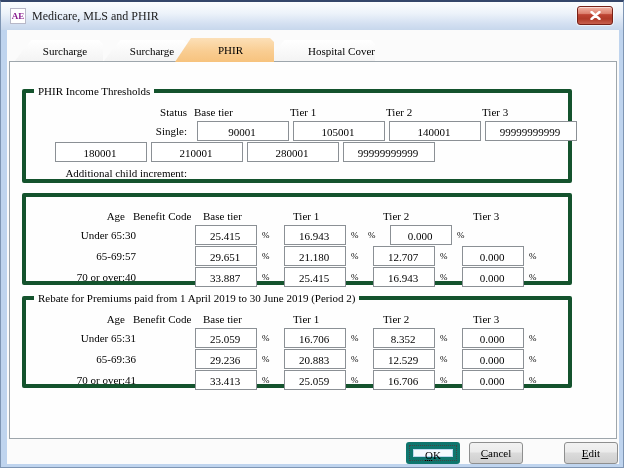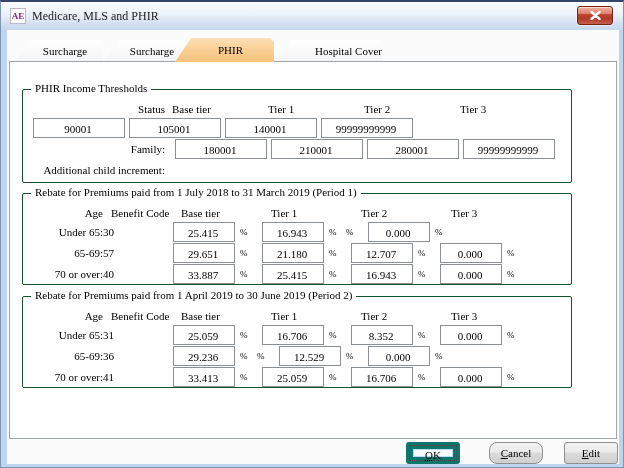--- a/index.html
+++ b/index.html
@@ -31,22 +31,22 @@
     clip-path:polygon(16px 0%,calc(100% - 4px) 0%,100% 4px,100% 100%,0% 100%);
     filter:drop-shadow(1px 0 0 #9A9A9A) drop-shadow(-1px 0 0 #9A9A9A) drop-shadow(0 -1px 0 #9A9A9A);
     display:flex;align-items:center;justify-content:center;padding-left:12px;cursor:pointer;}
   .tab.active{top:8px;height:24px;z-index:4;
     background:linear-gradient(180deg,#FCE0B8 0%,#F9CD92 55%,#F7C37E 100%);}
   .tab span{white-space:nowrap;}
   
   .tab-page{position:absolute;left:2px;top:31px;width:608px;height:378px;
     background:#FEFEFE;border:1px solid #9EA6AC;z-index:1;}
   
-  .gb{position:absolute;left:12px;width:550px;border:1px solid #14532d;border-radius:2px;
-    padding-top:12px;}
+  .gb{position:absolute;left:12px;width:550px;border:4px solid #14532d;border-radius:2px;
+    padding-top:12px;padding-left:19px;}
   .gb-title{position:absolute;left:8px;top:-8px;background:#FEFEFE;padding:0 4px;white-space:nowrap;}
   .gb1{top:27px;height:94px;}
   .gb2{top:131px;height:92px;}
   .gb3{top:234px;height:92px;}
   
   .row{display:flex;align-items:center;margin-bottom:1px;height:20px;}
   .hrow{height:14px;margin-bottom:2px;}
   .lblR{text-align:right;white-space:nowrap;flex-shrink:0;}
   
   .t-lbl{width:142px;}
@@ -66,21 +66,21 @@
   
   .field{height:20px;border:1px solid #8B9095;background:#fff;
     text-align:center;padding:2px 4px 0 2px;line-height:16px;flex-shrink:0;overflow:hidden;white-space:nowrap;}
   
   .btn{position:absolute;top:412px;width:54px;height:22px;border-radius:3px;
     border:1px solid #8E8F8F;font-family:inherit;font-size:11px;color:#000;
     background:linear-gradient(180deg,#F2F2F2 0%,#EBEBEB 45%,#DBDBDB 50%,#CFCFCF 100%);
     cursor:pointer;padding:0;}
   .btn.ok{left:399px;border:7px solid #0f766e;background:#F4FAFE;
     box-shadow:0 0 0 1px #BBD9F0 inset;outline:1px dotted #444;outline-offset:-4px;}
-  .btn.cancel{left:482px;border-radius:8px;}
+  .btn.cancel{left:462px;}
   .btn.edit{left:557px;}
   .mn{text-decoration:underline;}
 </style>
 </head>
 <body>
 
 <div class="window">
   <div class="titlebar">
     <div class="app-icon">AE</div>
     <div class="title">Medicare, MLS and PHIR</div>
@@ -91,58 +91,57 @@
     </div>
   </div>
 
   <div class="body">
     <div class="tab" style="left:8px;width:88px;">
         <span>Surcharge</span>
       </div>
     <div class="tab" style="left:97px;width:84px;">
         <span>Surcharge</span>
       </div>
-    <div class="tab" style="left:268px;width:107px;padding-left:40px;">
+    <div class="tab" style="left:261px;width:107px;padding-left:40px;">
         <span>Hospital Cover</span>
       </div>
     <div class="tab active" style="left:168px;width:99px;">
         <span>PHIR</span>
       </div>
 
     <div class="tab-page">
 
       <div class="gb gb1">
         <span class="gb-title">PHIR Income Thresholds</span>
         <div class="row hrow">
           <span class="lblR t-lbl">Status</span>
           <span class="t-col">Base tier</span>
           <span class="t-col">Tier 1</span>
           <span class="t-col">Tier 2</span>
           <span class="t-col">Tier 3</span>
         </div>
         <div class="row">
+          <span class="lblR t-lbl">Single:</span>
           <div class="field tbox">90001</div>
           <div class="field tbox">105001</div>
           <div class="field tbox">140001</div>
           <div class="field tbox">99999999999</div>
         </div>
         <div class="row">
-          <span class="lblR t-lbl">Family:</span>
           <div class="field tbox">180001</div>
           <div class="field tbox">210001</div>
           <div class="field tbox">280001</div>
           <div class="field tbox">99999999999</div>
         </div>
         <div class="row">
           <span class="lblR t-lbl">Additional child increment:</span>
         </div>
       </div>
 
       <div class="gb gb2">
-        <span class="gb-title">Rebate for Premiums paid from 1 July 2018 to 31 March 2019 (Period 1)</span>
         <div class="row hrow">
           <span class="lblR r-age">Age</span>
           <span class="r-hcode">Benefit Code</span>
           <span class="r-hcol">Base tier</span>
           <span class="r-hcol">Tier 1</span>
           <span class="r-hcol">Tier 2</span>
           <span class="r-hcol">Tier 3</span>
         </div>
         <div class="row">
           <span class="lblR r-age">Under 65:</span>
@@ -201,20 +200,21 @@
           <div class="field rbox">8.352</div>
             <span class="pct">%</span>
           <div class="field rbox">0.000</div>
             <span class="pct">%</span>
         </div>
         <div class="row">
           <span class="lblR r-age">65-69:</span>
           <span class="r-code">36</span>
           <div class="field rbox">29.236</div>
             <span class="pct">%</span>
+          <div class="field rbox">20.883</div>
             <span class="pct">%</span>
           <div class="field rbox">12.529</div>
             <span class="pct">%</span>
           <div class="field rbox">0.000</div>
             <span class="pct">%</span>
         </div>
         <div class="row">
           <span class="lblR r-age">70 or over:</span>
           <span class="r-code">41</span>
           <div class="field rbox">33.413</div>

